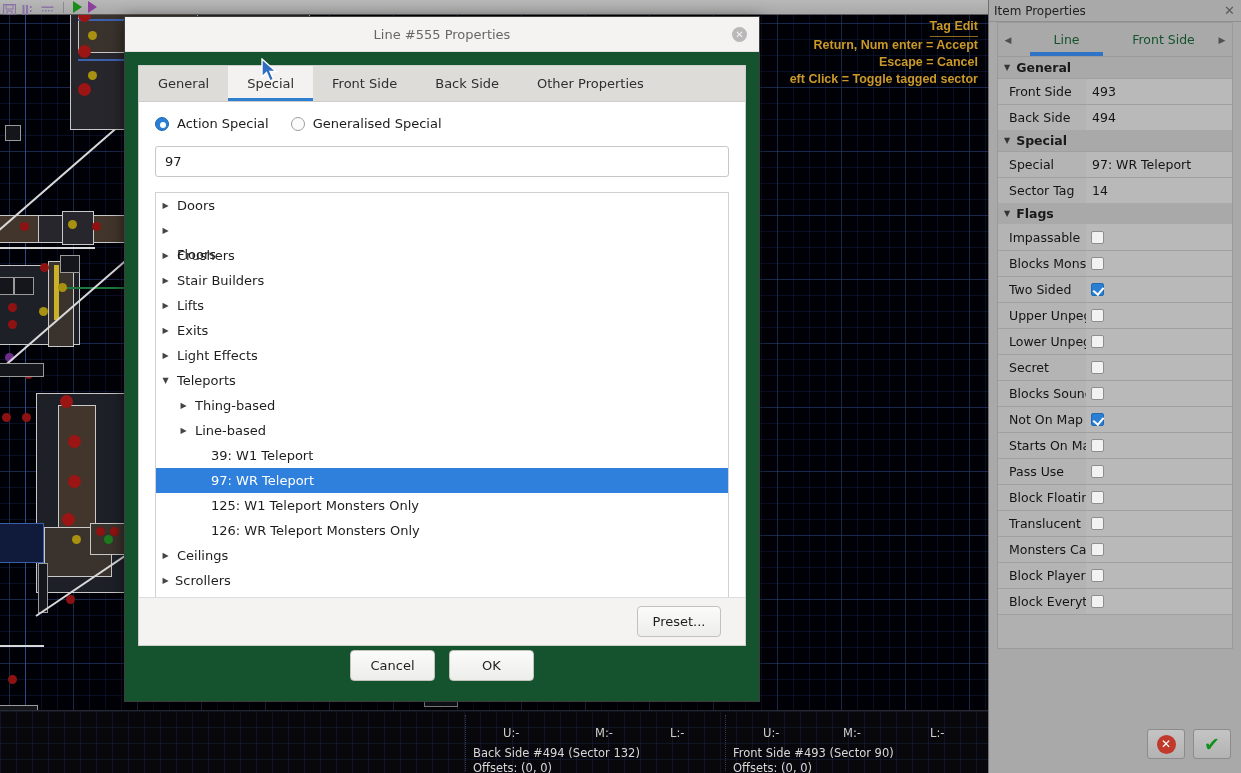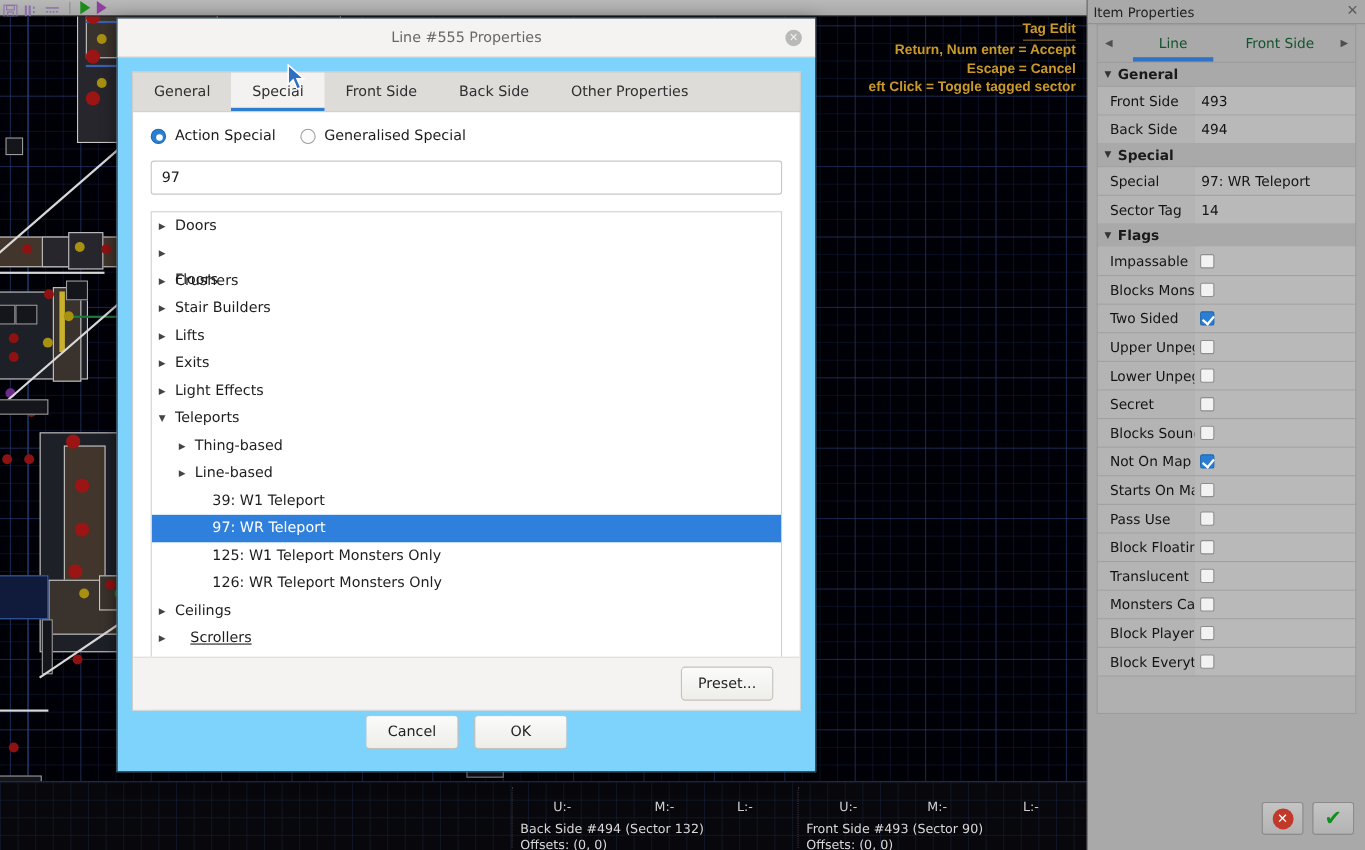--- a/index.html
+++ b/index.html
@@ -156,22 +156,22 @@
   }
   .circle-x {
     width:19px; height:19px; border-radius:50%; background:#c0392b;
     color:#fff; font-size:12px; font-weight:bold; display:flex; align-items:center; justify-content:center;
     font-family:"DejaVu Sans", sans-serif;
   }
   .check-mark { color:#12901e; font-size:19px; font-weight:bold; line-height:1; }
 
   
   #dialog {
-    position:absolute; left:106px; top:16px; width:636px; height:686px;
-    background:#7dd3fc;
+    position:absolute; left:124px; top:16px; width:636px; height:686px;
+    background:#14532d;
     border:1px solid #3d3d3d;
     box-shadow: 0 3px 14px rgba(0,0,0,0.55);
     z-index: 10;
   }
   #dlg-title {
     height:35px; display:flex; align-items:center; justify-content:center;
     background:#f4f3f1; color:#676767; font-size:13px; position:relative;
     border-bottom:1px solid #e2e0de;
   }
   #dlg-close {
@@ -620,21 +620,21 @@
           <div class="tr ind3">
             <span class="tw"></span>
             <span style="margin-left: 5px;">126: WR Teleport Monsters Only</span>
           </div>
           <div class="tr ind1">
             <span class="tw">▶</span>
             <span style="margin-left: 5px;">Ceilings</span>
           </div>
           <div class="tr ind1">
             <span class="tw">▶</span>
-            <span style="margin-left: 19px; text-decoration: underline;">Scrollers</span>
+            <span style="margin-left: 3px;">Scrollers</span>
           </div>
           <div class="tr ind1">
             <span class="tw">▶</span>
             <span style="margin-left: 5px;">Moving Floors</span>
           </div>
         </div>
 
       <div id="preset-row">
         <span class="btn">Preset...</span>
       </div>

